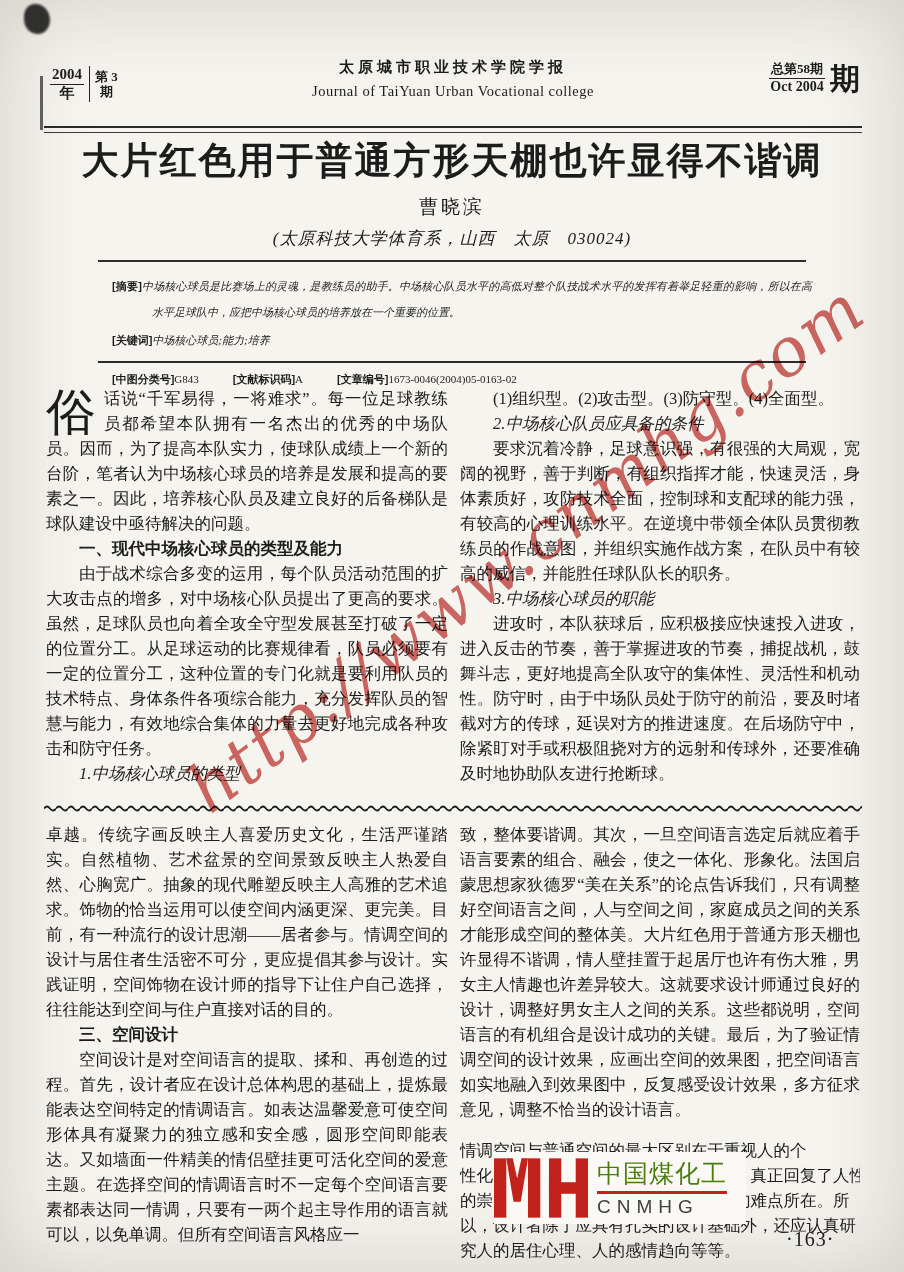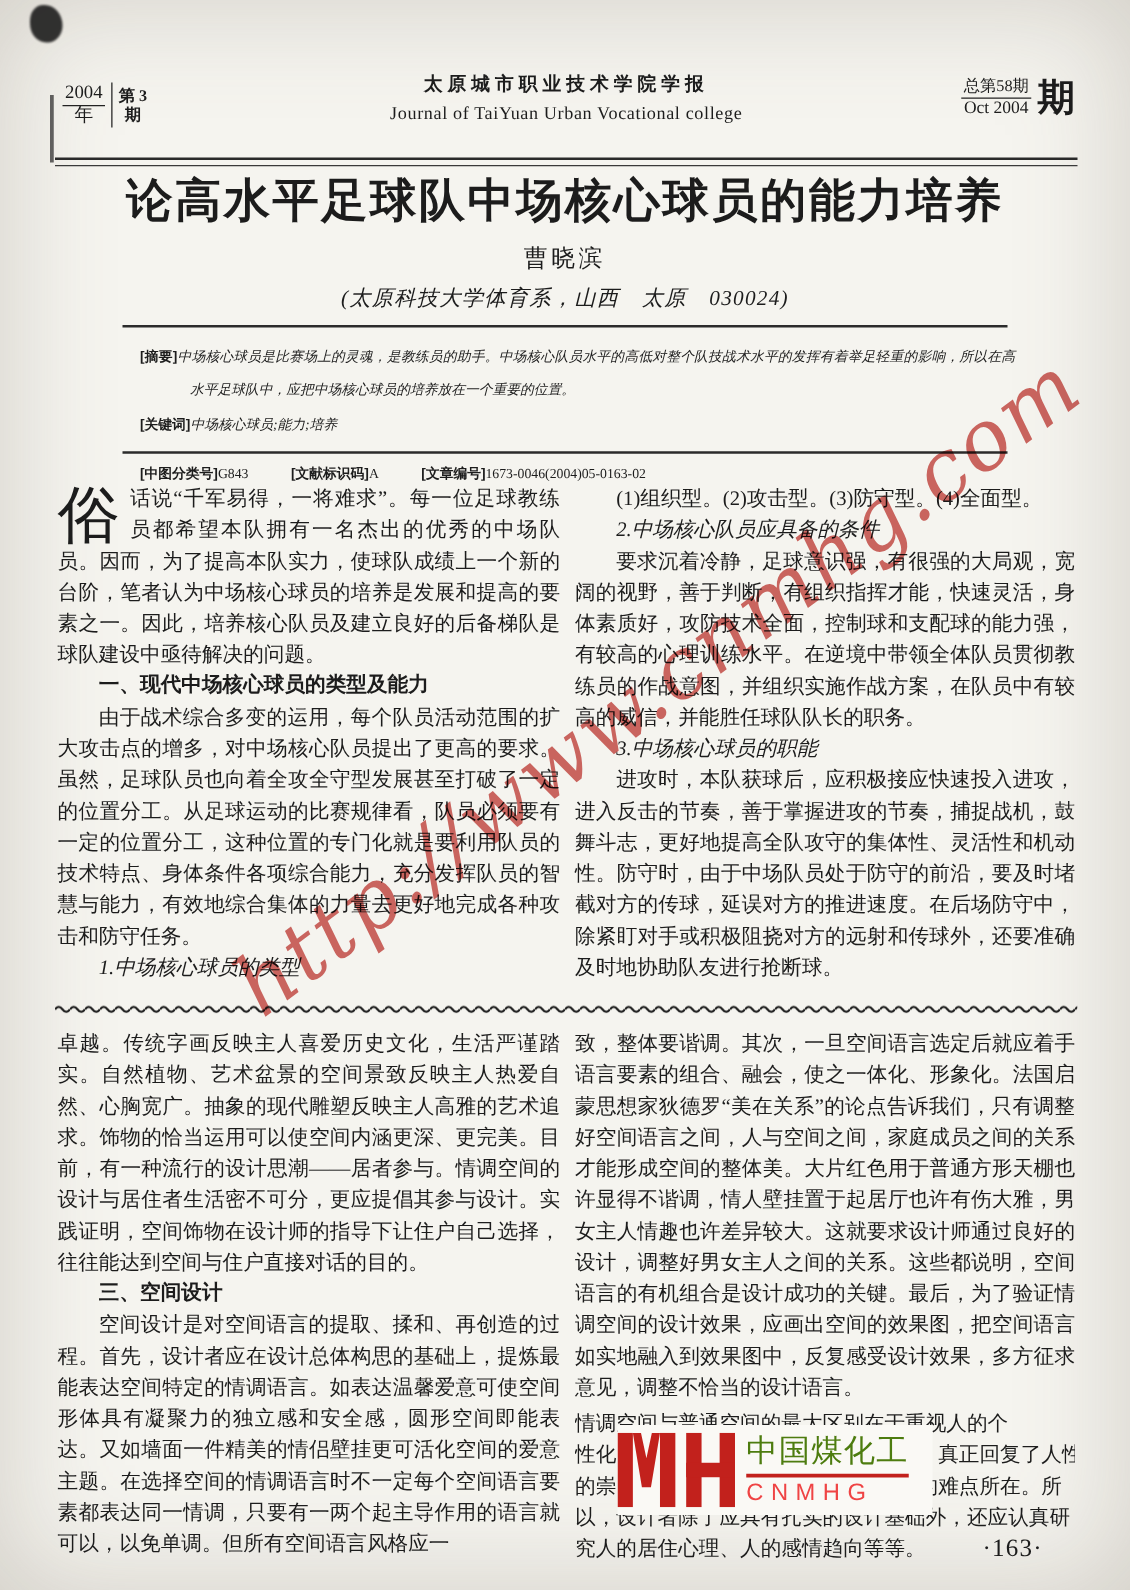--- a/index.html
+++ b/index.html
@@ -5,21 +5,21 @@
   html,body{margin:0;padding:0;background:#d8d5cf;}
   .page{
     position:relative;width:904px;height:1272px;margin:0 auto;
     background:#f5f4ef;color:#1c1c1c;overflow:hidden;
     font-family:"Liberation Serif","DejaVu Serif",serif;
     box-shadow:inset 0 0 90px rgba(115,105,90,.28);
   }
   
   .header{position:absolute;left:44px;top:54px;width:818px;height:72px;}
   .h-left{position:absolute;left:6px;top:12px;display:flex;align-items:center;}
-  .frac{display:flex;flex-direction:column;align-items:center;font-weight:normal;font-size:15px;line-height:1.15;}
+  .frac{display:flex;flex-direction:column;align-items:center;font-weight:bold;font-size:15px;line-height:1.15;}
   .frac .top{border-bottom:1.7px solid #222;padding:0 2px 1px;}
   .vdiv{width:0;border-left:1.7px solid #222;height:36px;margin:0 5px;}
   .stack{display:flex;flex-direction:column;align-items:center;font-weight:bold;font-size:13px;line-height:1.2;}
   .h-center{position:absolute;left:0;right:0;top:4px;text-align:center;}
   .h-center .cn{font-size:15px;font-weight:700;letter-spacing:4px;}
   .h-center .en{font-size:14.5px;margin-top:6px;letter-spacing:.5px;}
   .h-right{position:absolute;right:2px;top:8px;display:flex;align-items:center;}
   .h-right .frac .top{font-size:13px;}
   .h-right .frac .bot{font-size:14px;}
   .big-qi{font-size:30px;font-weight:700;margin-left:5px;line-height:1;}
@@ -44,30 +44,30 @@
   .ind{text-indent:2em;}
   .h2{font-family:"Liberation Sans","DejaVu Sans",sans-serif;font-weight:700;text-indent:2em;margin:0;}
   .sub{font-style:italic;text-indent:2em;}
   .col-lt{left:46px;top:386px;width:402px;}
   .col-rt{left:460px;top:386px;width:400px;}
   .col-lb{left:46px;top:822px;width:402px;}
   .col-rb{left:460px;top:822px;width:400px;}
   .dropcap{float:left;font-size:50px;line-height:46px;padding:3px 8px 0 0;}
   .separator{position:absolute;left:44px;top:799px;width:818px;height:9px;}
   
-  .frags{position:relative;margin-top:4px;}
+  .frags{position:relative;margin-top:16px;}
   .frag-line{display:block;height:25px;white-space:nowrap;overflow:hidden;}
   .frag-flex{display:flex;}
   .frag-gap{width:208px;flex:none;}
   .logo-box{position:absolute;left:34px;top:14px;width:252px;height:72px;background:#faf9f5;
     display:flex;align-items:center;gap:9px;z-index:3;}
   .logo-right{display:flex;flex-direction:column;align-items:flex-start;}
   .logo-cn{font-size:25px;color:#4d7c0f;letter-spacing:1px;line-height:1.1;
     border-bottom:3px solid #c2211c;padding-bottom:3px;}
-  .logo-en{font-family:"Liberation Sans","DejaVu Sans",sans-serif;font-size:19px;color:#ef4444;
+  .logo-en{font-family:"Liberation Sans","DejaVu Sans",sans-serif;font-size:19px;color:#404040;
     letter-spacing:6px;margin-top:3px;line-height:1;}
   
   .wm{position:absolute;left:196px;top:758px;transform:rotate(-37deg);transform-origin:0 50%;
     font-size:67px;font-style:italic;font-family:"DejaVu Serif",serif;
     color:rgba(187,32,26,.68);letter-spacing:2px;white-space:nowrap;z-index:6;
     mix-blend-mode:multiply;pointer-events:none;}
   
   .pageno{position:absolute;left:786px;top:1228px;font-size:20px;letter-spacing:1px;}
   .smudge1{position:absolute;left:24px;top:4px;width:26px;height:30px;background:#181818;
     border-radius:45% 60% 50% 55%;filter:blur(1px);opacity:.88;}
@@ -100,21 +100,21 @@
     <div class="h-right">
       <div class="frac">
         <span class="top">总第58期</span>
         <span class="bot">Oct 2004</span>
       </div>
       <span class="big-qi">期</span>
     </div>
   </div>
   <div class="rule-double"></div>
 
-  <div class="title">论高水平足球队中场核心球员的能力培养</div>
+  <div class="title">大片红色用于普通方形天棚也许显得不谐调</div>
   <div class="author">曹晓滨</div>
   <div class="affil">(太原科技大学体育系，山西　太原　030024)</div>
   <div class="rule1"></div>
 
   <div class="meta">
     <p class="meta-abstract"><span class="lab">[摘要]</span><span>中场核心球员是比赛场上的灵魂，是教练员的助手。中场核心队员水平的高低对整个队技战术水平的发挥有着举足轻重的影响，所以在高水平足球队中，应把中场核心球员的培养放在一个重要的位置。</span></p>
     <p class="meta-keywords"><span class="lab">[关键词]</span><span>中场核心球员;能力;培养</span></p>
     <div class="clc-row">
       <span><span class="lab">[中图分类号]</span><span>G843</span></span>
       <span><span class="lab">[文献标识码]</span><span>A</span></span>

